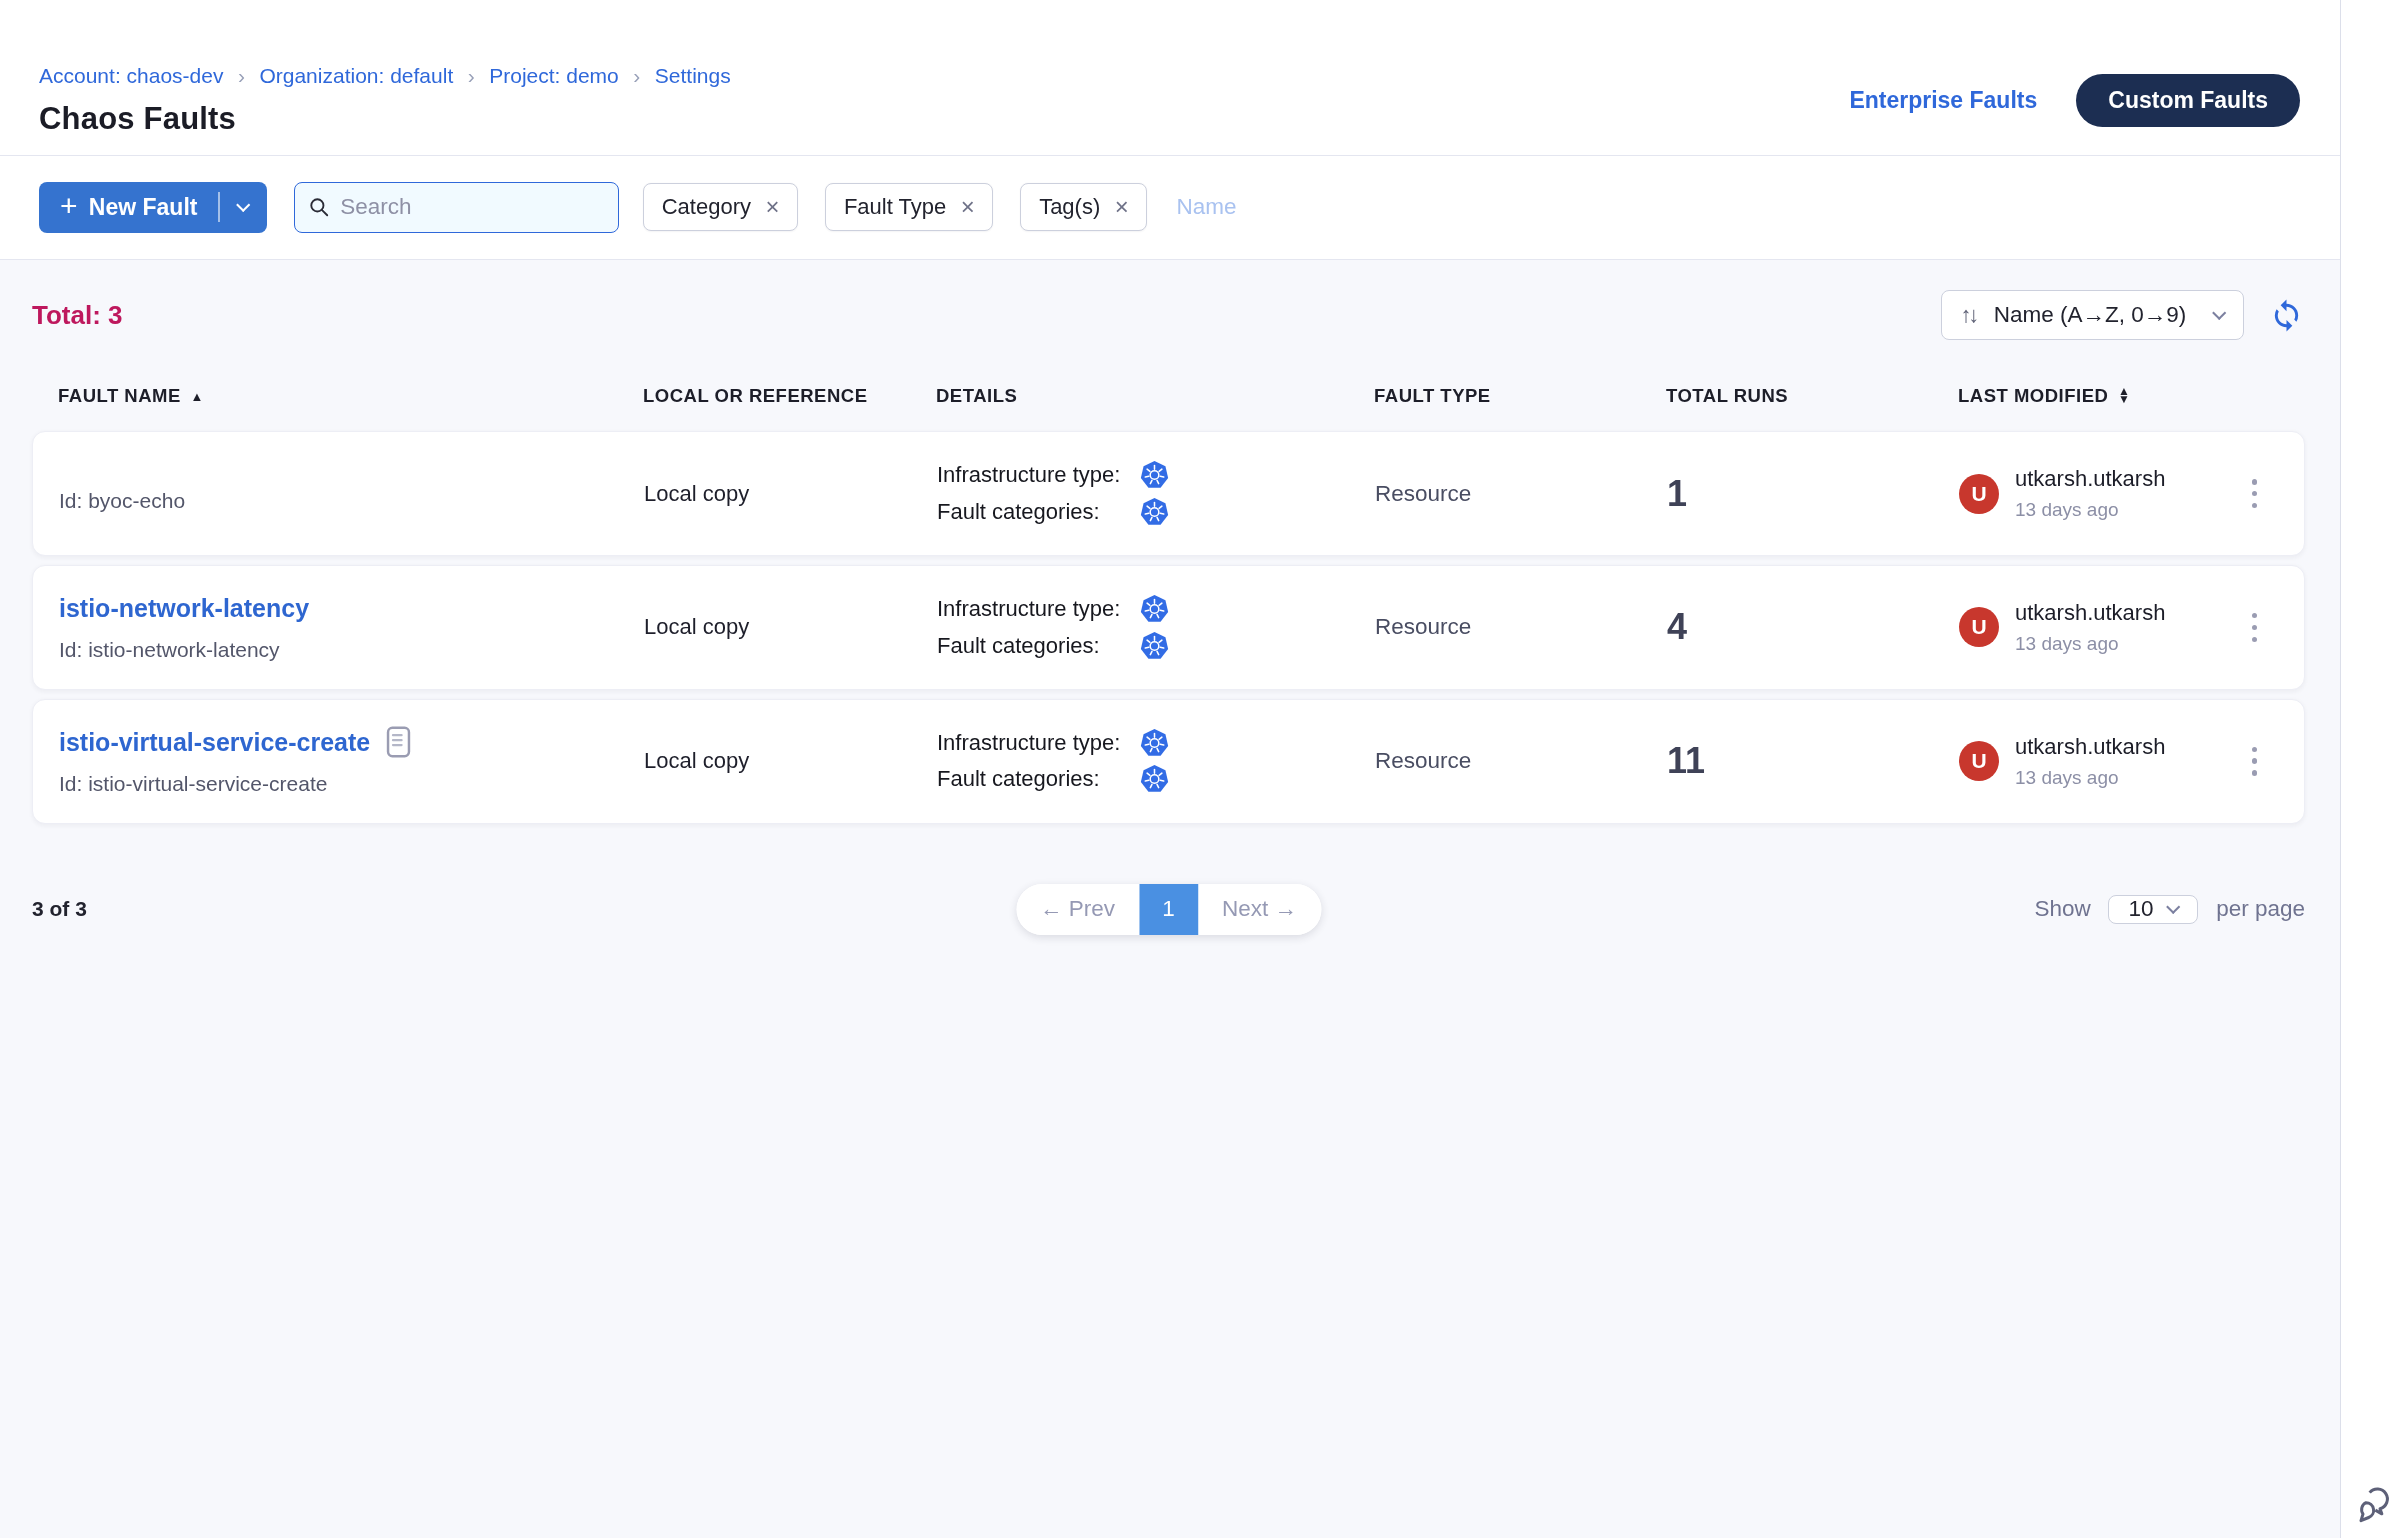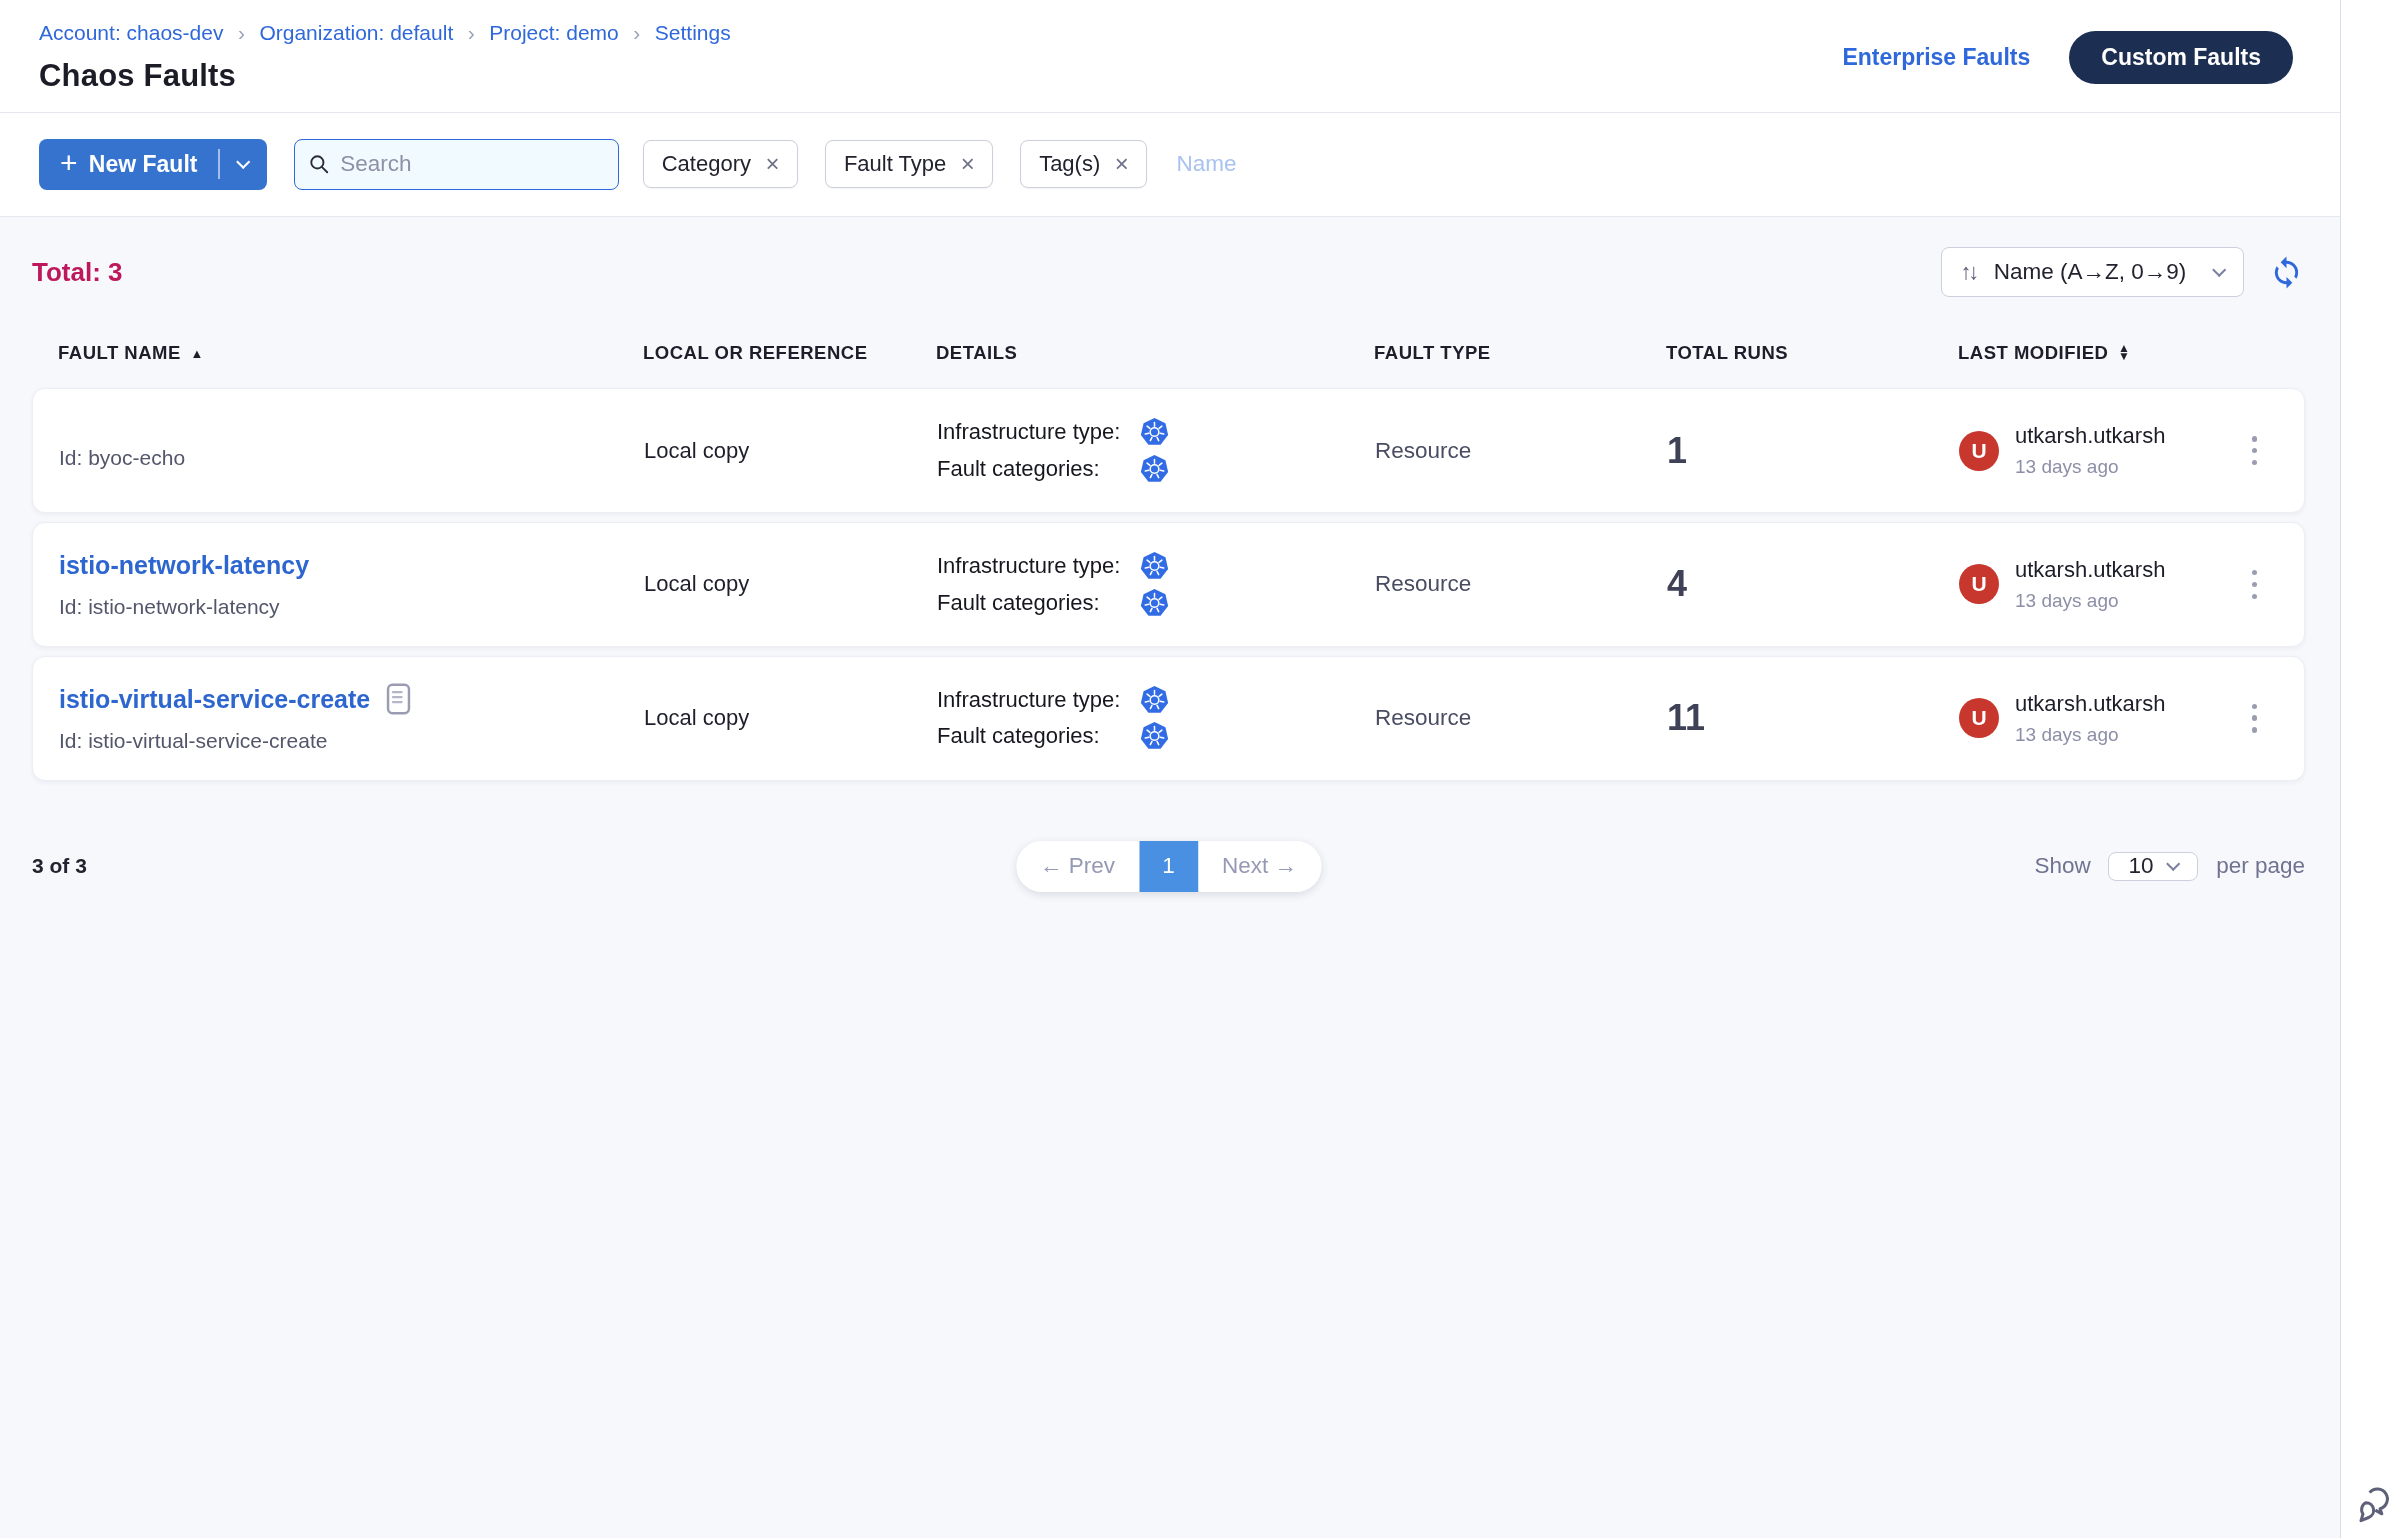--- a/index.html
+++ b/index.html
@@ -11,26 +11,26 @@
   .app { position: relative; width: 2401px; height: 1538px; }
 
   
   .main {
     position: absolute; top:0; left:0; bottom:0; right:60px;
     border-right: 0.8px solid #dcdfea;
     display: flex; flex-direction: column; background:#fff;
   }
 
   
-  .page-header { position: relative; padding: 21px 39px 17.7px; border-bottom: 0.8px solid #e4e6f0; background:#fff; }
+  .page-header { position: relative; padding: 21px 39px 17.7px; border-bottom: 0.8px solid #e4e6f0; background:#fff;margin-top:43px; }
   .breadcrumb { display: flex; align-items: center; gap: 14.5px; font-size: 21px; }
   .crumb { color: #2f68da; cursor: pointer; }
   .crumb-sep { color: #98a0b8; font-size: 21px; }
   .page-title { margin-top: 13px; font-size: 31px; font-weight: 800; letter-spacing: 0.2px; color:#1b1c26; }
-  .header-right { position: absolute; right: 47px; top: 30.5px; display: flex; align-items: center; gap: 39px; }
+  .header-right { position: absolute; right: 40px; top: 30.5px; display: flex; align-items: center; gap: 39px; }
   .enterprise-link { color: #2f68da; font-size: 23px; font-weight: 600; cursor: pointer; }
   .custom-btn {
     background: #1c2e52; color: #fff; font-size: 23px; font-weight: 700;
     height: 53px; border-radius: 27px; padding: 0 32px; border: none;
     display: inline-flex; align-items: center; cursor: pointer;
     font-family: inherit;
   }
 
   
   .toolbar { display: flex; align-items: center; height: 104px; padding: 0 39px; border-bottom: 0.8px solid #e4e6f0; background: #fff; }

